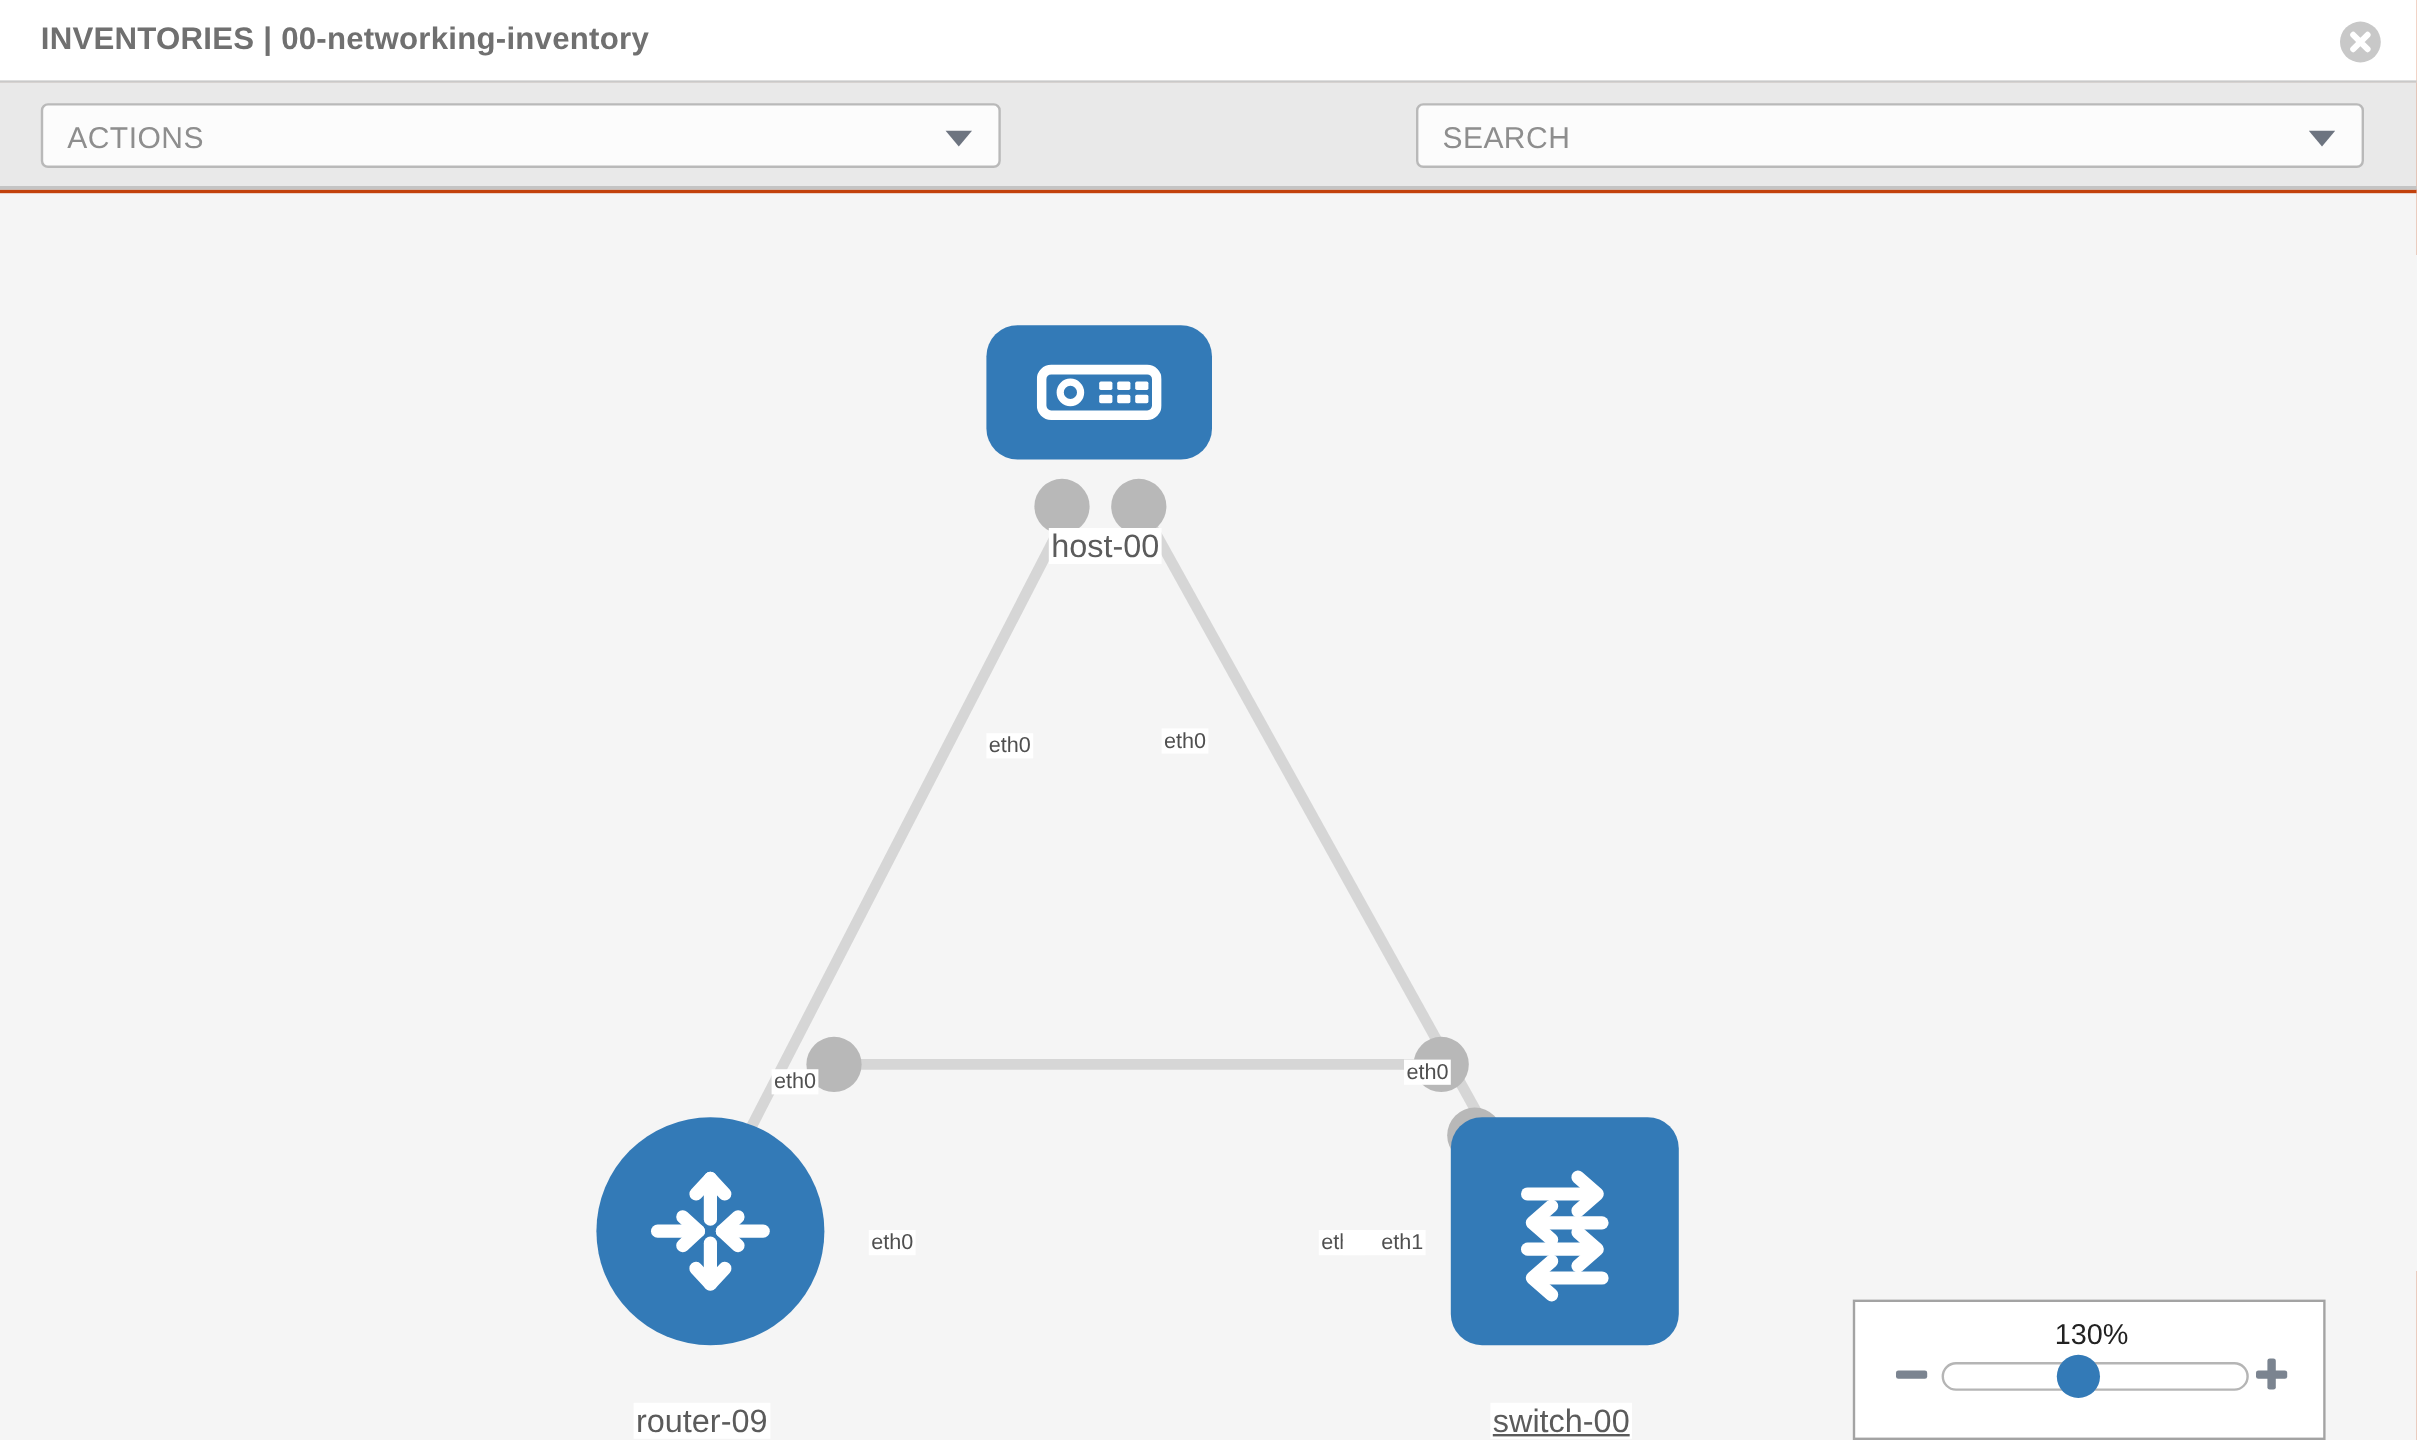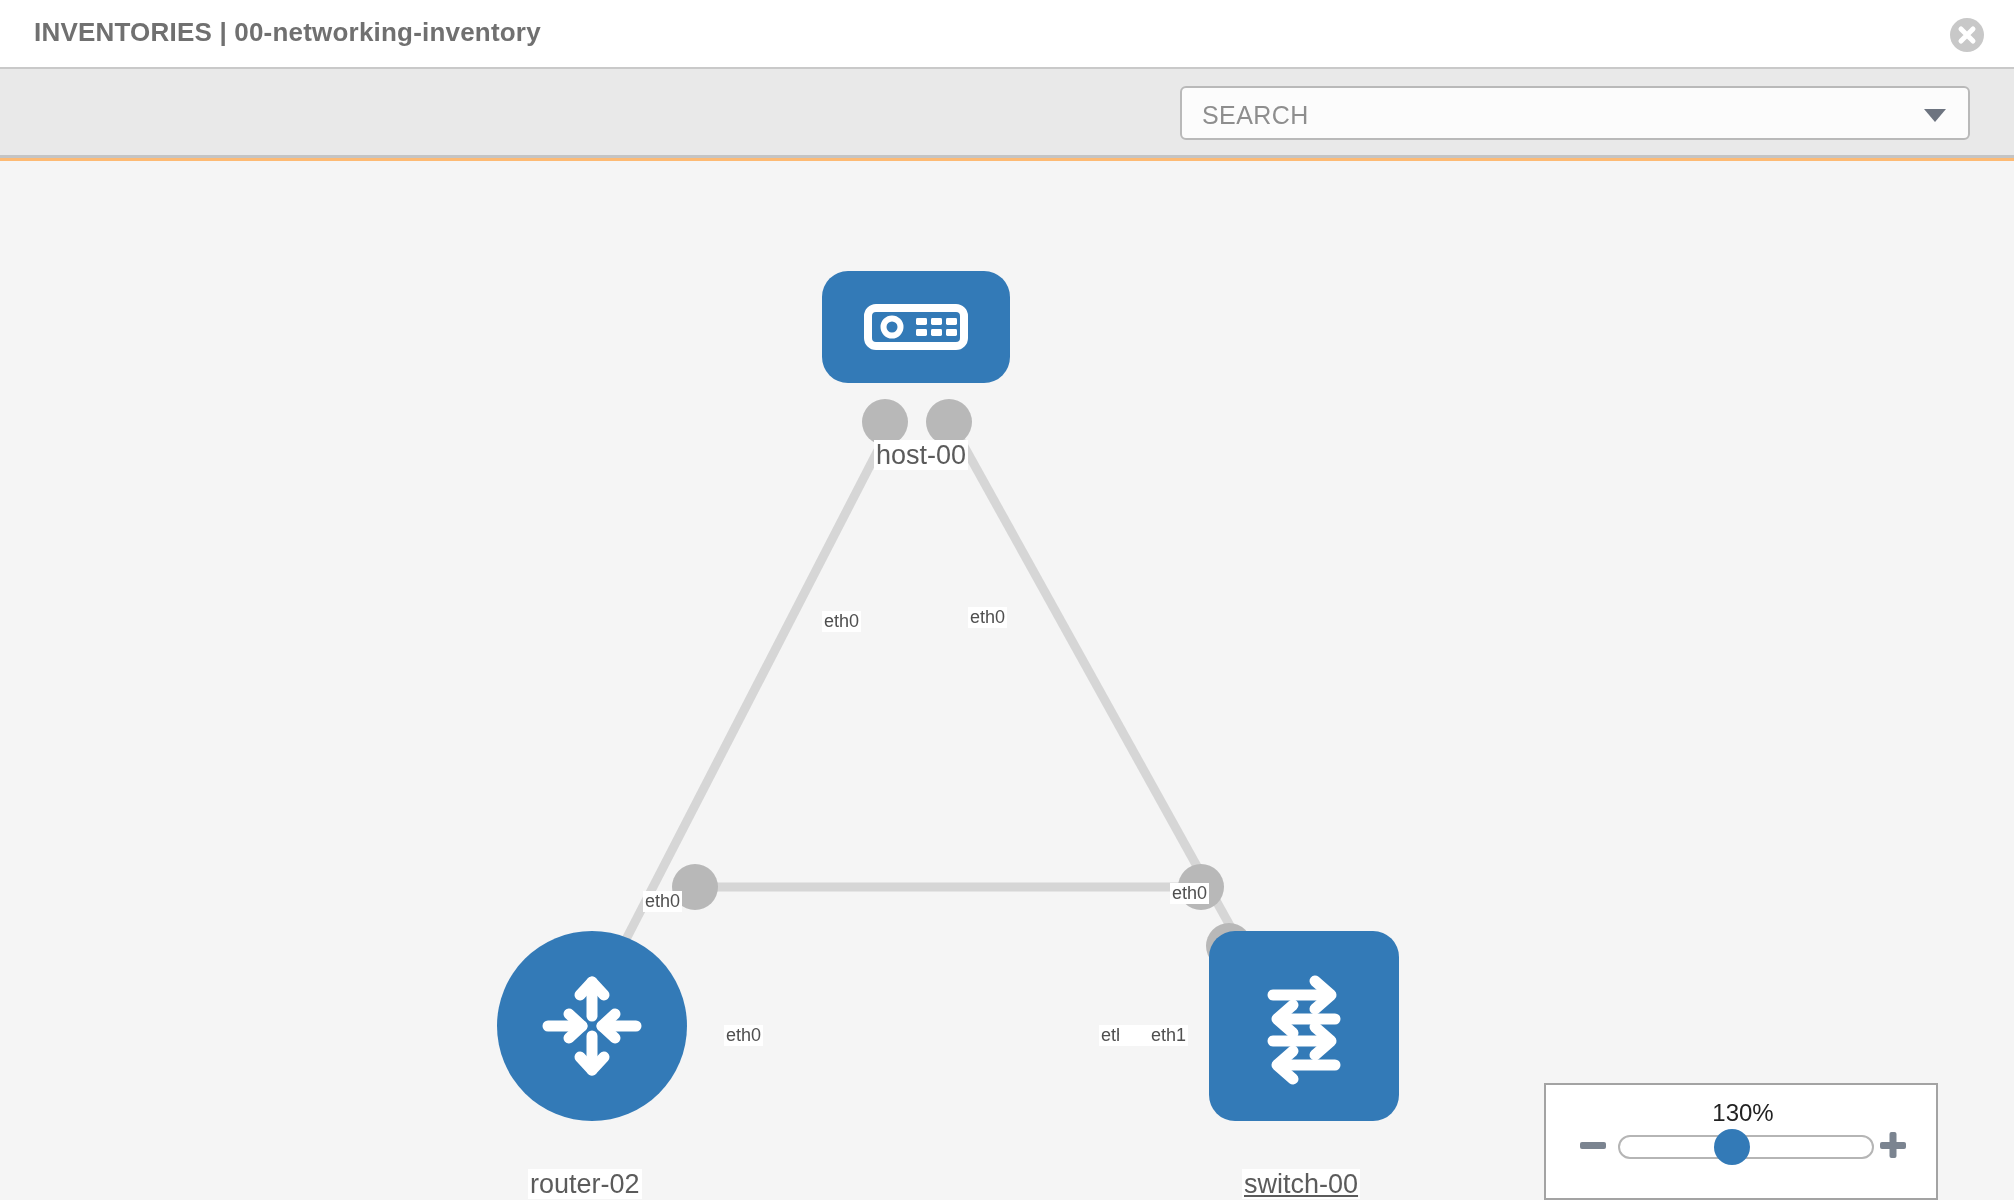--- a/index.html
+++ b/index.html
@@ -8,21 +8,21 @@
     height: 1200px;
     overflow: hidden;
     font-family: "Liberation Sans", sans-serif;
     background: #ffffff;
   }
 
   #app {
     position: relative;
     width: 2014px;
     height: 1200px;
-    background: #fdba74;
+    background: #c2410c;
   }
 
   
   .titlebar {
     position: absolute;
     left: 0; top: 0;
     width: 2014px;
     height: 69px;
     background: #ffffff;
     border-bottom: 2px solid #c9c9c9;
@@ -253,20 +253,24 @@
     <div class="title-text">INVENTORIES | 00-networking-inventory</div>
     <div class="close-btn">
       <svg width="34" height="34" viewBox="0 0 34 34">
         <path d="M11 11 L23 23 M23 11 L11 23" stroke="#ffffff" stroke-width="5" stroke-linecap="round"></path>
       </svg>
     </div>
   </div>
 
   <div class="toolbar">
 
+    <div class="actions-select">
+      <div class="actions-label">ACTIONS</div>
+      <div class="caret"></div>
+    </div>
 
     <div class="icon-btn icon-wrench">
       <svg width="46" height="46" viewBox="0 0 46 46">
         <g fill="#7b8490">
           <path d="M32.5 6.5 a11 11 0 1 0 6.0 14.1 l-0.2-0.5 -7.4 2.7 -3.6-4.4 2.4-7.6 7.4-2.7 z" transform="rotate(8 30 16)"></path>
           <rect x="8.5" y="26.0" width="21" height="8.4" rx="4.2" transform="rotate(-42 19 30)"></rect>
           <circle cx="12.5" cy="35.5" r="3.3"></circle>
         </g>
       </svg>
     </div>
@@ -337,21 +341,21 @@
             <path d="M48 91 L60 104 L72 91"></path>
 
             <path d="M16 60 L50 60"></path>
             <path d="M37 48 L50 60 L37 72"></path>
 
             <path d="M104 60 L70 60"></path>
             <path d="M83 48 L70 60 L83 72"></path>
           </g>
         </svg>
       </div>
-      <div class="node-label" style="left:31px; top:203px;">router-02</div>
+      <div class="node-label" style="left:31px; top:203px;">router-09</div>
     </div>
 
     <div class="node" id="node-switch" style="left:1209px; top:770px;">
       <div class="node-shape">
         <svg width="122" height="122" viewBox="0 0 122 122">
           <g stroke="#ffffff" stroke-width="11" stroke-linecap="round" stroke-linejoin="round" fill="none">
 
             <path d="M30 30 L86 30"></path>
             <path d="M72 16 L88 30 L72 44"></path>
 

